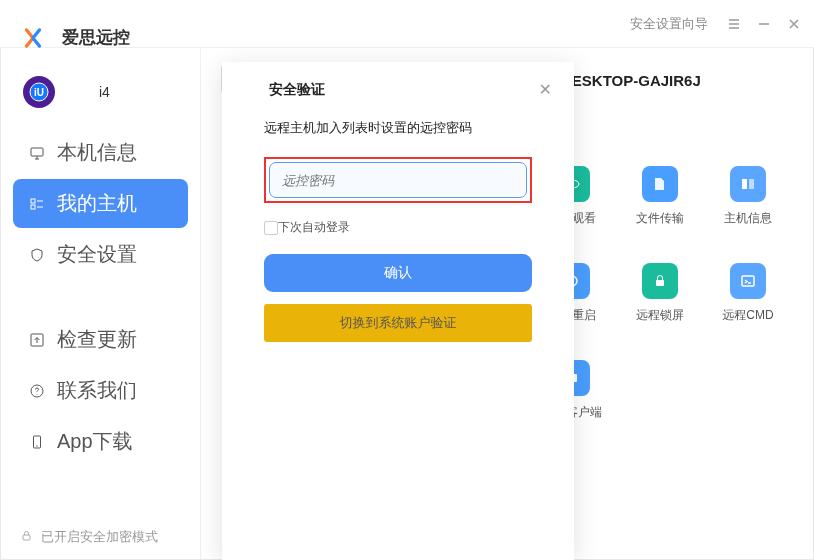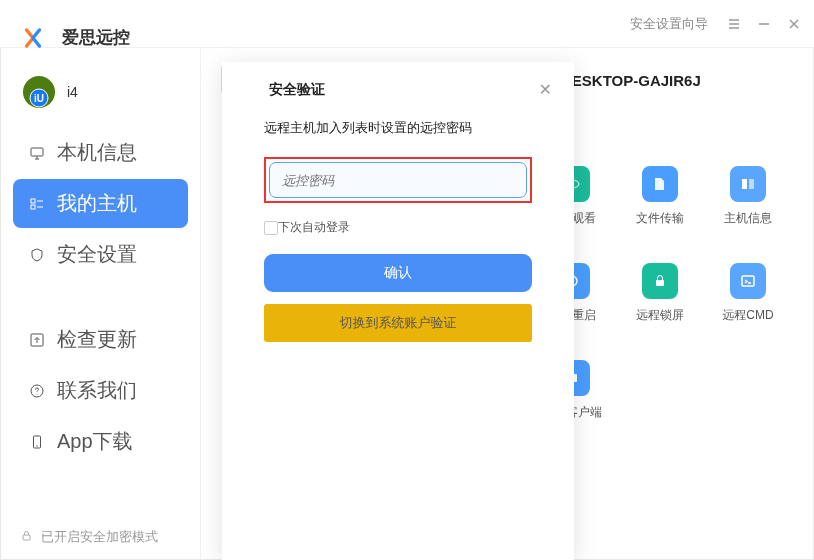--- a/index.html
+++ b/index.html
@@ -13,22 +13,22 @@
     .logo-icon { width: 26px; height: 26px; }
     .app-title { font-size: 17px; font-weight: 600; color: #333; margin-left: 6px; }
     .titlebar-right { display: flex; align-items: center; gap: 10px; color: #888; font-size: 13px; }
     .titlebar-link { color: #888; cursor: pointer; }
     .win-controls { display: flex; align-items: center; gap: 14px; margin-left: 8px; }
     .win-btn { width: 16px; height: 16px; display: flex; align-items: center; justify-content: center; color: #888; cursor: pointer; }
     
     
     .sidebar { width: 200px; padding-top: 65px; display: flex; flex-direction: column; border-right: 1px solid #f0f0f0; flex-shrink: 0; }
     .user-row { display: flex; align-items: center; gap: 12px; padding: 10px 22px 20px; }
-    .user-avatar { width: 32px; height: 32px; border-radius: 50%; background: #4d7c0f; display: flex; align-items: flex-end; justify-content: center; color: #fff; font-weight: bold; font-size: 14px; }
-    .user-name { font-size: 14px; color: #333; }
+    .user-avatar { width: 32px; height: 32px; border-radius: 50%; background: #4c1d95; display: flex; align-items: center; justify-content: center; color: #fff; font-weight: bold; font-size: 14px; }
+    .user-name { font-size: 14px; color: #333; margin-left: 32px; }
     .nav { padding: 0 12px; display: flex; flex-direction: column; gap: 2px; }
     .nav-item { display: flex; align-items: center; gap: 12px; padding: 11px 16px; border-radius: 8px; color: #555; font-size: 20px; cursor: pointer; }
     .nav-item.active { background: #4a8ef7; color: #fff; }
     .nav-icon { width: 16px; height: 16px; display: flex; align-items: center; justify-content: center; }
     .nav-group2 { margin-top: 36px; }
     
     .footer-status { position: absolute; bottom: 14px; left: 20px; display: flex; align-items: center; gap: 8px; color: #999; font-size: 13px; }
     
     
     .main { flex: 1; padding-top: 55px; position: relative; }

